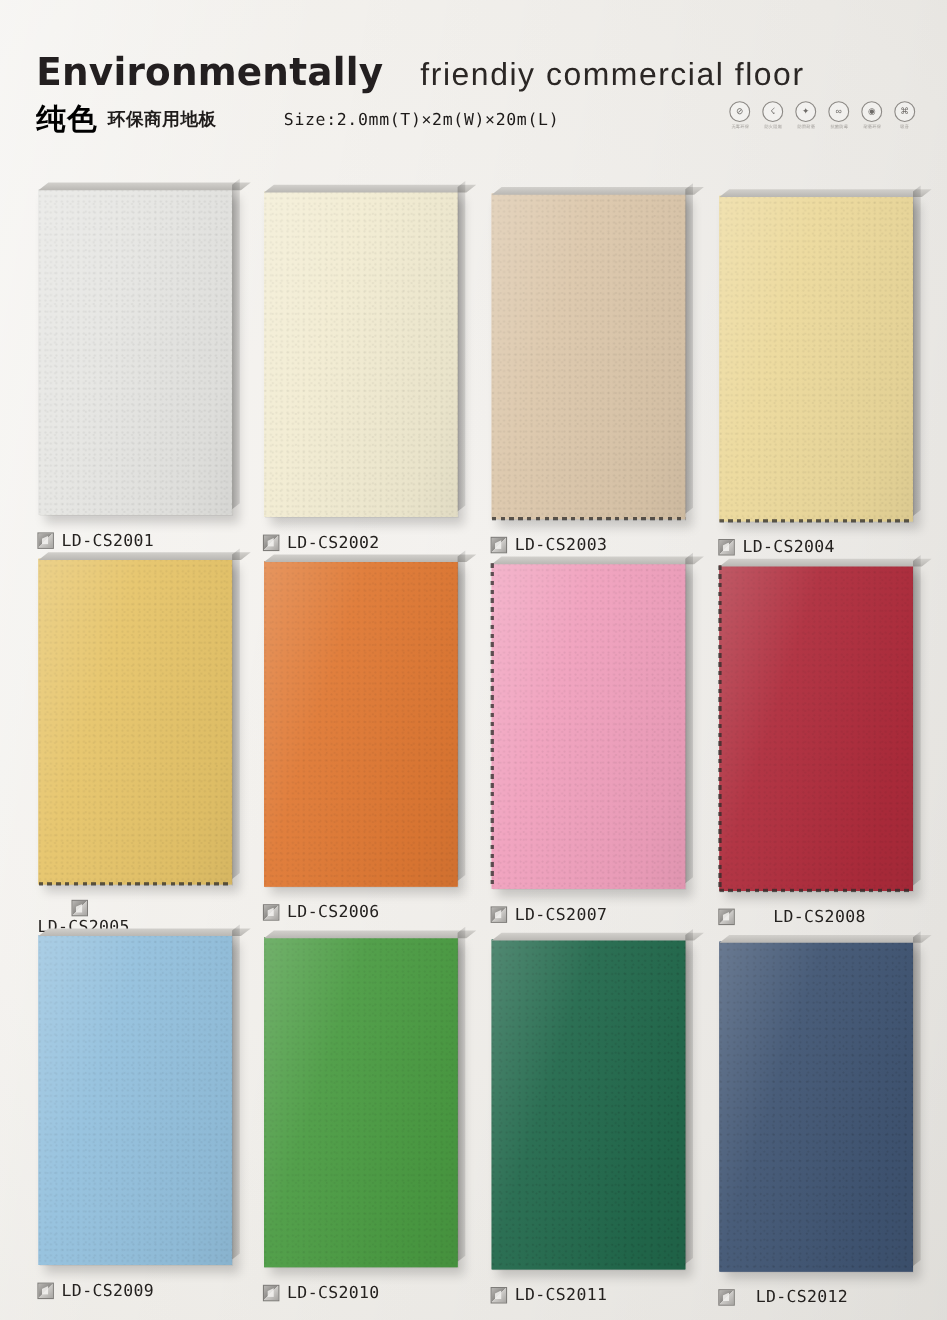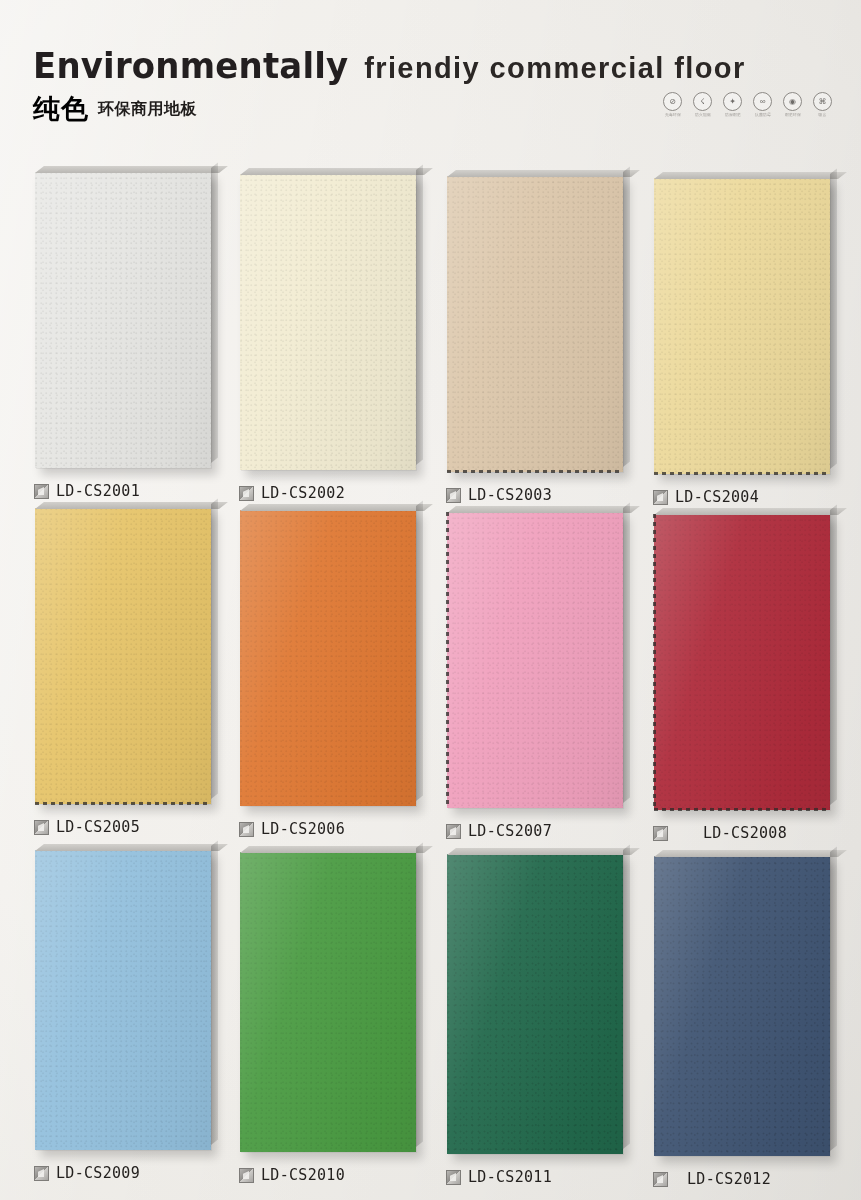--- a/index.html
+++ b/index.html
@@ -25,22 +25,22 @@
   
   .header{position:absolute;left:0;top:0;width:861px;height:150px;}
   .title-line{position:absolute;left:33px;top:46px;white-space:nowrap;}
   .t-strong{
     font-size:35px;font-weight:bold;color:#231f20;
     letter-spacing:.2px;
     font-family:"DejaVu Sans","Liberation Sans",sans-serif;
     display:inline-block;transform:scaleX(.97);transform-origin:left center;
   }
   .t-light{
-    font-size:29px;font-weight:bold;color:#2b2725;
-    letter-spacing:1.4px;margin-left:6px;
+    font-size:29px;font-weight:normal;color:#2b2725;
+    letter-spacing:1.4px;margin-left:24px;
     display:inline-block;
   }
   .sub-line{position:absolute;left:33px;top:95px;display:flex;align-items:center;white-space:nowrap;}
   .cn-big{
     font-size:27px;font-weight:bold;color:#000000;letter-spacing:1px;
     font-family:"DejaVu Sans","Liberation Sans",sans-serif;
     line-height:1;
   }
   .cn-small{
     font-size:16px;font-weight:bold;color:#1f1c1b;letter-spacing:.5px;
@@ -142,20 +142,21 @@
 
   <div class="title-line">
     <span class="t-strong">Environmentally</span><span class="t-light">friendiy commercial floor</span>
   </div>
 
   <div class="sub-line">
     <span class="cn-big">纯色</span>
     <span class="cn-small">环保商用地板</span>
   </div>
 
+  <div class="size-txt">Size:2.0mm(T)×2m(W)×20m(L)</div>
 
   <div class="certs">
       <div class="cert">
         <div class="ring">⊘</div>
         <div class="cap">无毒环保</div>
       </div>
       <div class="cert">
         <div class="ring">☇</div>
         <div class="cap">防火阻燃</div>
       </div>
@@ -236,21 +237,21 @@
     <div class="cell" style="left: 35px; top: 358px;">
       <div class="chip" style="height: 296px; background: rgb(230, 196, 105);">
         <div class="face" style="background: rgb(230, 196, 105);"></div>
         <div class="grain"></div>
         <div class="sheen"></div>
         <div class="top-bevel"></div>
         <div class="side-bevel"></div>
         <div class="dash-bottom"></div>
       </div>
     </div>
-    <div class="caption" style="left: 34px; top: 668px;">
+    <div class="caption" style="left: 34px; top: 668px; flex-direction: column;">
       <span class="cap-icon"></span>
       <span class="cap-text">LD-CS2005</span>
     </div>
     <div class="cell" style="left: 240px; top: 360px;">
       <div class="chip" style="height: 296px; background: rgb(223, 120, 51);">
         <div class="face" style="background: rgb(223, 120, 51);"></div>
         <div class="grain"></div>
         <div class="sheen"></div>
         <div class="top-bevel"></div>
         <div class="side-bevel"></div>

